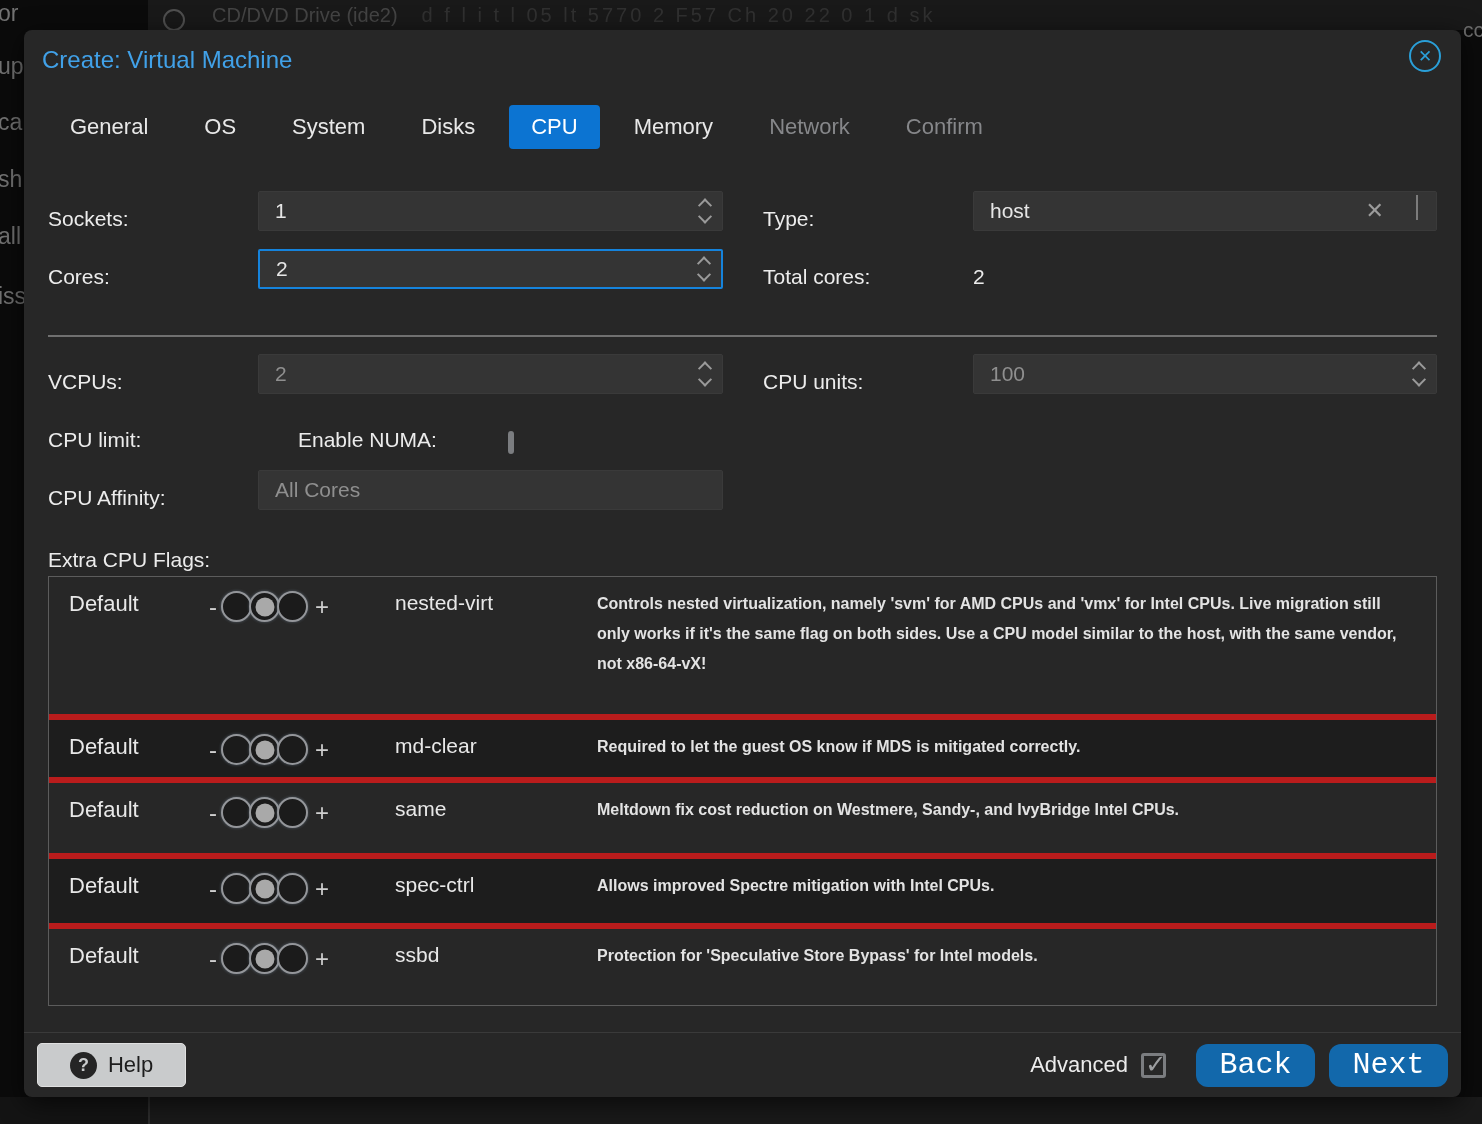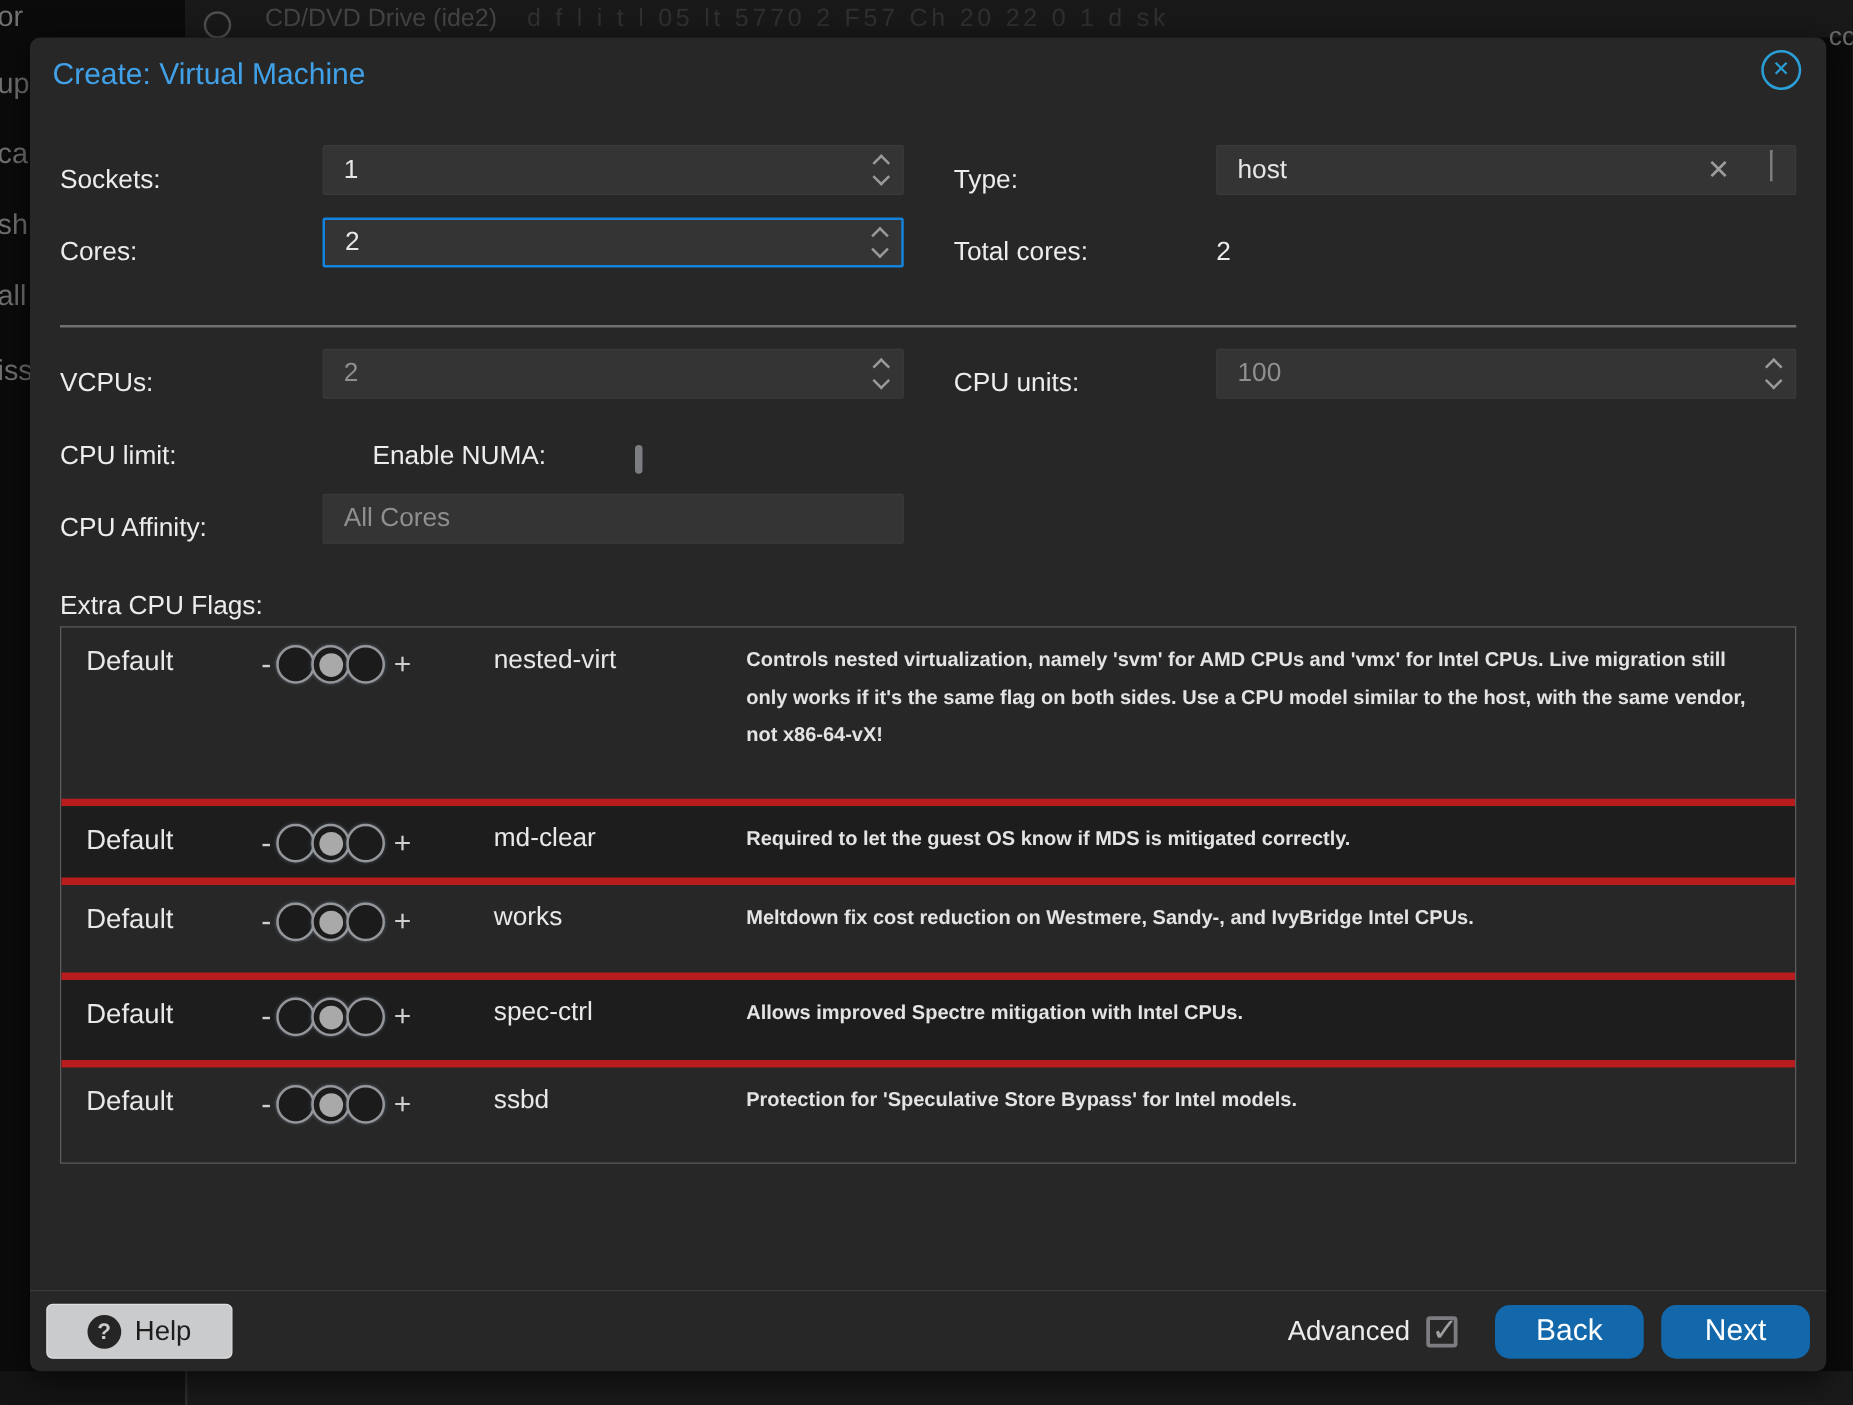--- a/index.html
+++ b/index.html
@@ -131,21 +131,21 @@
     width:27px; height:27px; border-radius:50%; background:#252525;
     color:#c9cbcc; font-size:18px; font-weight:bold;
     display:flex; align-items:center; justify-content:center;
   }
   .help-btn .t { font-size:22px; color:#1d1d1d; }
   .footer .spacer { flex:1; }
   .adv-label { font-size:22px; color:#ececec; margin-right:13px; }
   .footer .cb { margin-right:16px; }
   .btn-blue {
     width:119px; height:43px; background:#1268ab; border:none; border-radius:12px;
-    color:#ffffff; font-size:24px; font-family:Liberation Sans, sans-serif; cursor:pointer; margin-left:14px;
+    color:#ffffff; font-size:30px; font-family:Liberation Mono, monospace; cursor:pointer; margin-left:14px;
   }
 </style>
 </head>
 <body>
 
 <div class="bg-topstrip"></div>
 <span class="bg-circle-icon"></span>
 <div class="bg-toprow-text">
   <span>CD/DVD Drive (ide2)</span><span class="bg-toprow-tail">d f l  i t   l 05 lt 5770 2  F57  Ch 20  22  0 1 d sk</span>
 </div>
@@ -164,20 +164,30 @@
 
 <div class="dialog">
 
   <div class="dlg-header">
     <div class="dlg-title">Create: Virtual Machine</div>
     <div class="close-btn">
       <span>✕</span>
     </div>
   </div>
 
+  <div class="tabs">
+    <div class="tab">General</div>
+    <div class="tab">OS</div>
+    <div class="tab">System</div>
+    <div class="tab">Disks</div>
+    <div class="tab active">CPU</div>
+    <div class="tab">Memory</div>
+    <div class="tab disabled">Network</div>
+    <div class="tab disabled">Confirm</div>
+  </div>
 
   <div class="form">
 
     <div class="form-row">
       <div class="lbl">Sockets:</div>
       <div class="field">
         <div class="input">
           <span>1</span>
           <span class="spin">
               <span class="chev up"></span>
@@ -292,21 +302,21 @@
 
     <div class="frow r3">
       <div class="def">Default</div>
       <div class="tri">
         <span class="minus">-</span>
         <span class="tri-c"></span>
         <span class="tri-c sel"></span>
         <span class="tri-c"></span>
         <span class="plus">+</span>
       </div>
-      <div class="name">works</div>
+      <div class="name">same</div>
       <div class="desc">Meltdown fix cost reduction on Westmere, Sandy-, and IvyBridge Intel CPUs.</div>
     </div>
 
     <div class="frow r4 alt">
       <div class="def">Default</div>
       <div class="tri">
         <span class="minus">-</span>
         <span class="tri-c"></span>
         <span class="tri-c sel"></span>
         <span class="tri-c"></span>

